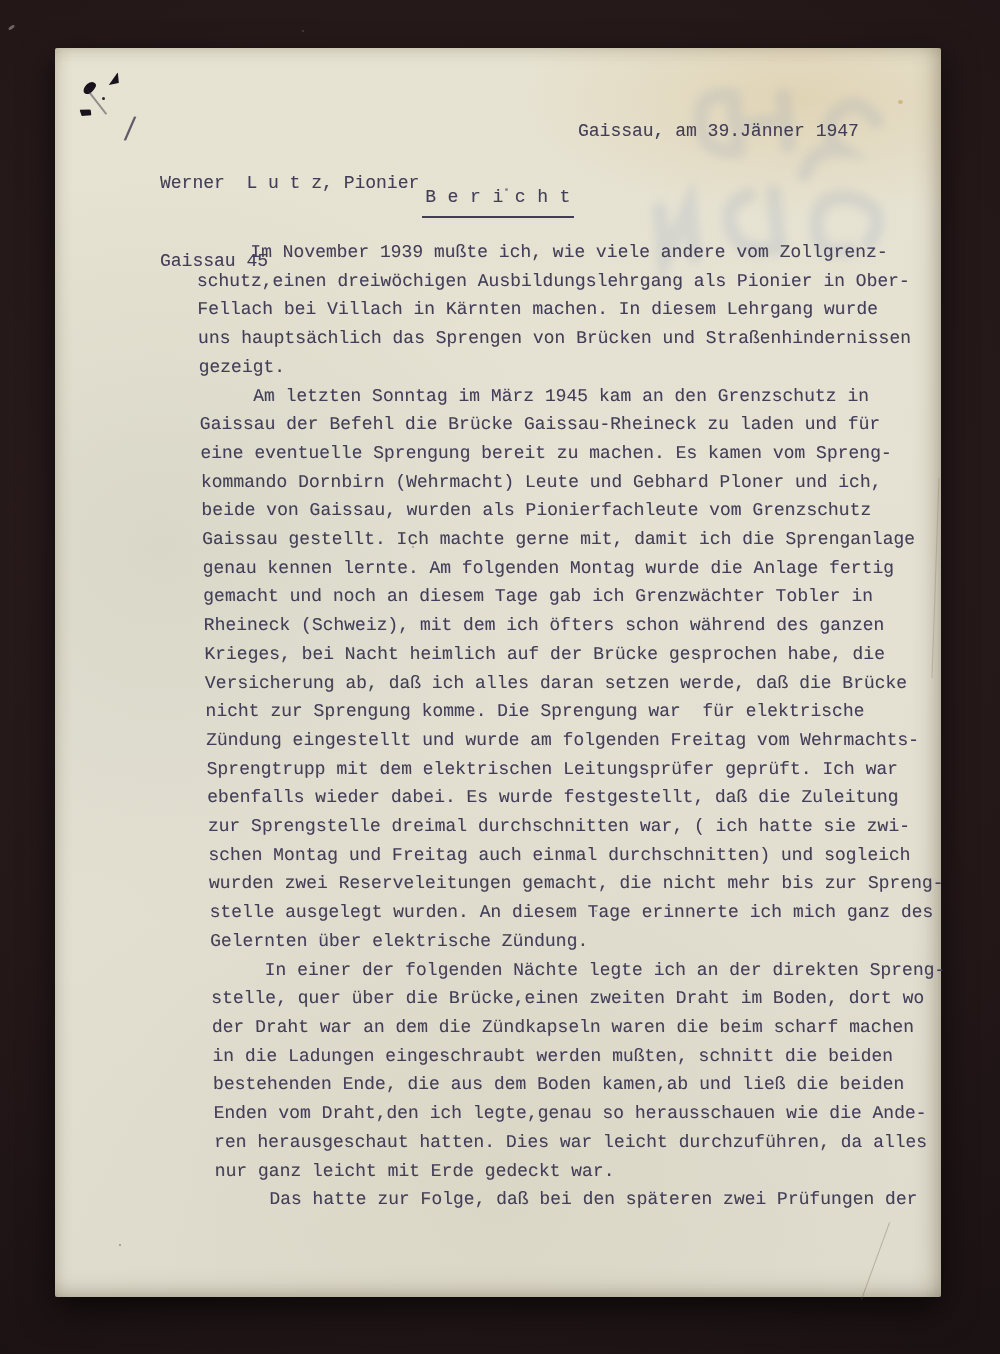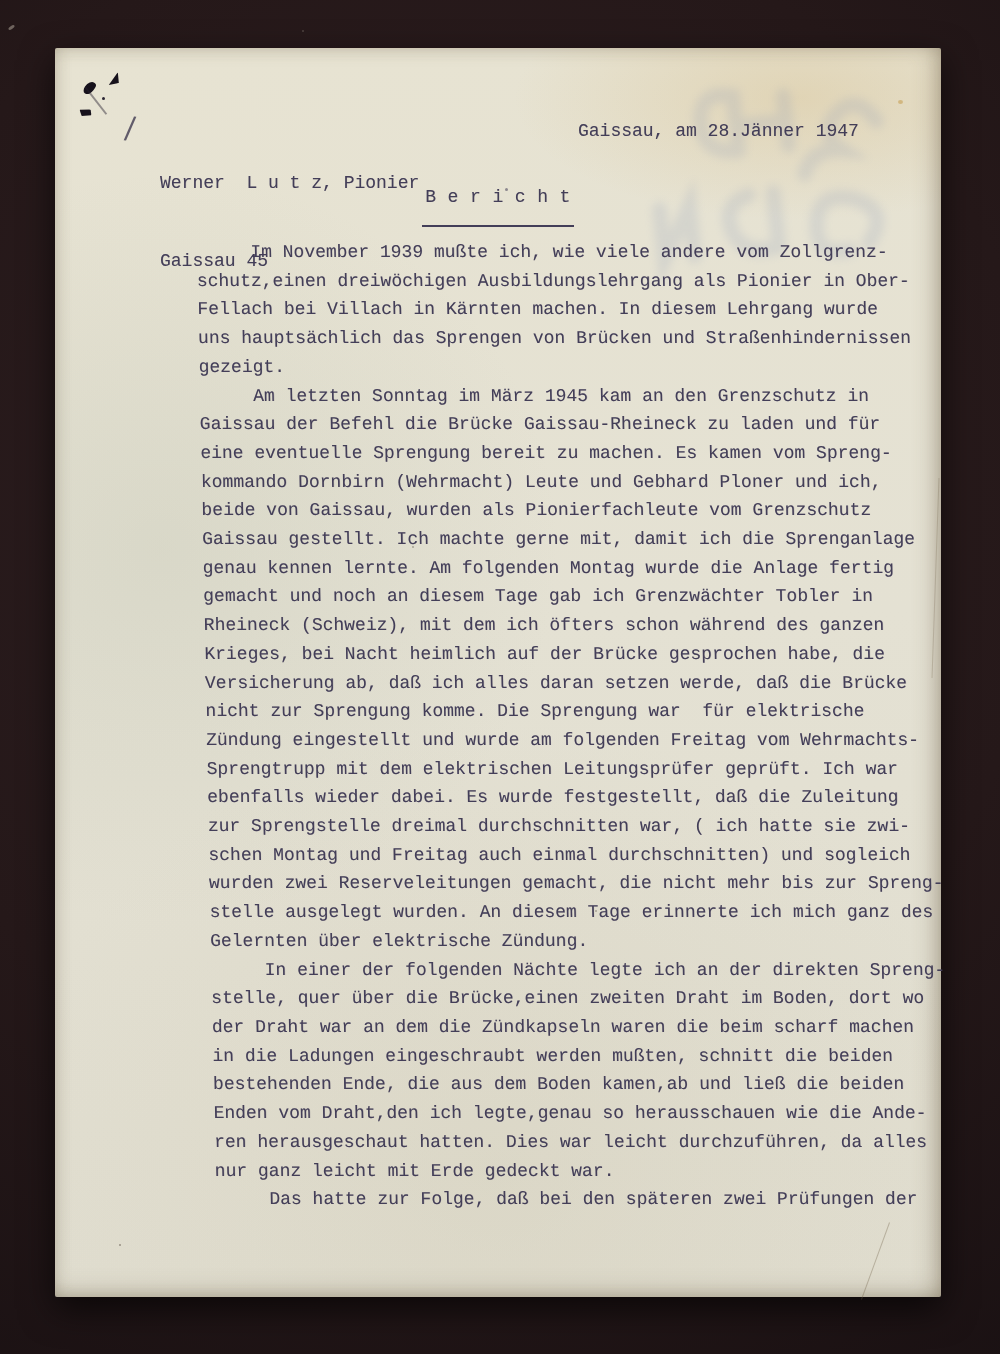--- a/index.html
+++ b/index.html
@@ -27,21 +27,21 @@
       inset 8px 0 20px -12px rgba(100,85,60,0.30),
       inset 0 10px 22px -14px rgba(100,85,60,0.25);
     color: #433e58;
   }
   .ink { color: #433e58; text-shadow: 0.3px 0.3px 0 rgba(67,62,88,0.28); }
   .sender { position: absolute; left: 105px; top: 70px; font-size: 18px; line-height: 26px; white-space: pre; }
   .dateline { position: absolute; left: 523px; top: 70px; font-size: 18px; line-height: 26px; white-space: pre; }
   .title-row { position: absolute; left: 0; top: 139px; width: 100%; text-align: center; }
   .title-row span {
     display: inline-block; font-size: 18px; letter-spacing: 0.4px;
-    border-bottom: 2px solid #433e58; padding: 0 3px 18px;
+    border-bottom: 2px solid #433e58; padding: 0 3px 9px;
     white-space: pre;
   }
   .doc-body {
     position: absolute; left: 141px; top: 190px; width: 760px;
     transform: skewX(1.15deg); transform-origin: 0 0;
   }
   .doc-body p { margin: 0; white-space: pre; font-size: 18px; line-height: 28.7px; }
   
   .hand-slash {
     position: absolute; left: 70px; top: 62px;
@@ -93,21 +93,21 @@
     <div class="blot blot3"></div>
     <div class="scratch"></div>
     <div class="blot-dot1"></div>
 
     <div class="hand-slash">/</div>
 
     <div class="sender ink">
       <div>Werner  L u t z, Pionier</div>
       <div>Gaissau 45</div>
     </div>
-    <div class="dateline ink">Gaissau, am 28.Jänner 1947</div>
+    <div class="dateline ink">Gaissau, am 39.Jänner 1947</div>
 
     <div class="title-row">
       <span class="ink">B e r i c h t</span>
     </div>
 
     <div class="doc-body ink">
       <p>     Im November 1939 mußte ich, wie viele andere vom Zollgrenz-
 schutz,einen dreiwöchigen Ausbildungslehrgang als Pionier in Ober-
 Fellach bei Villach in Kärnten machen. In diesem Lehrgang wurde
 uns hauptsächlich das Sprengen von Brücken und Straßenhindernissen

